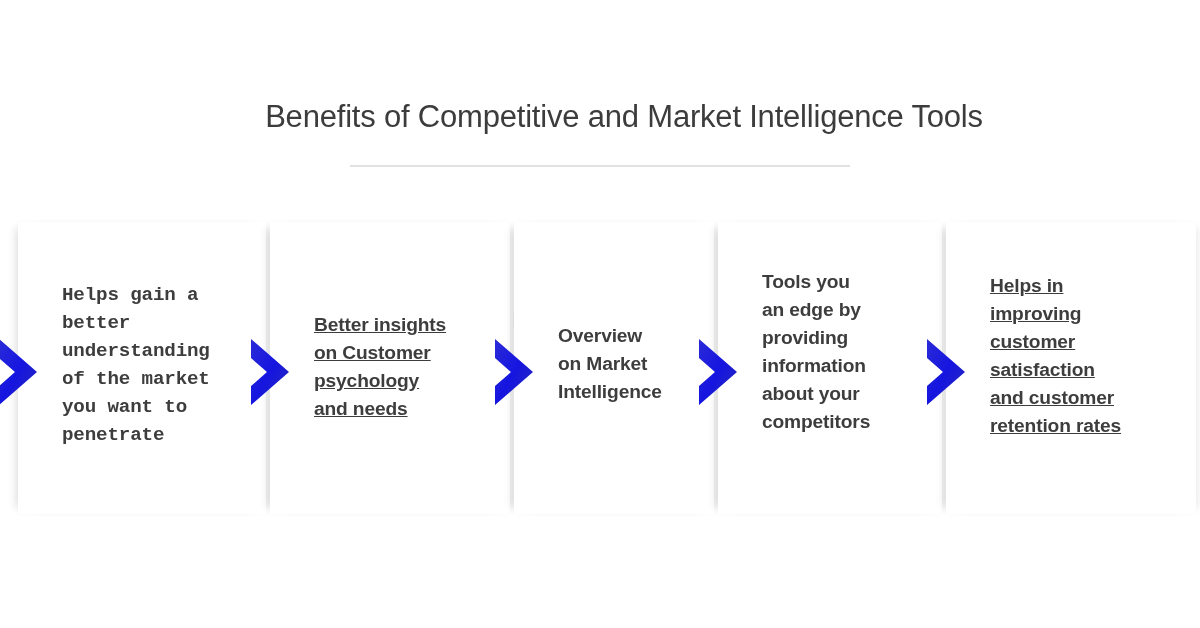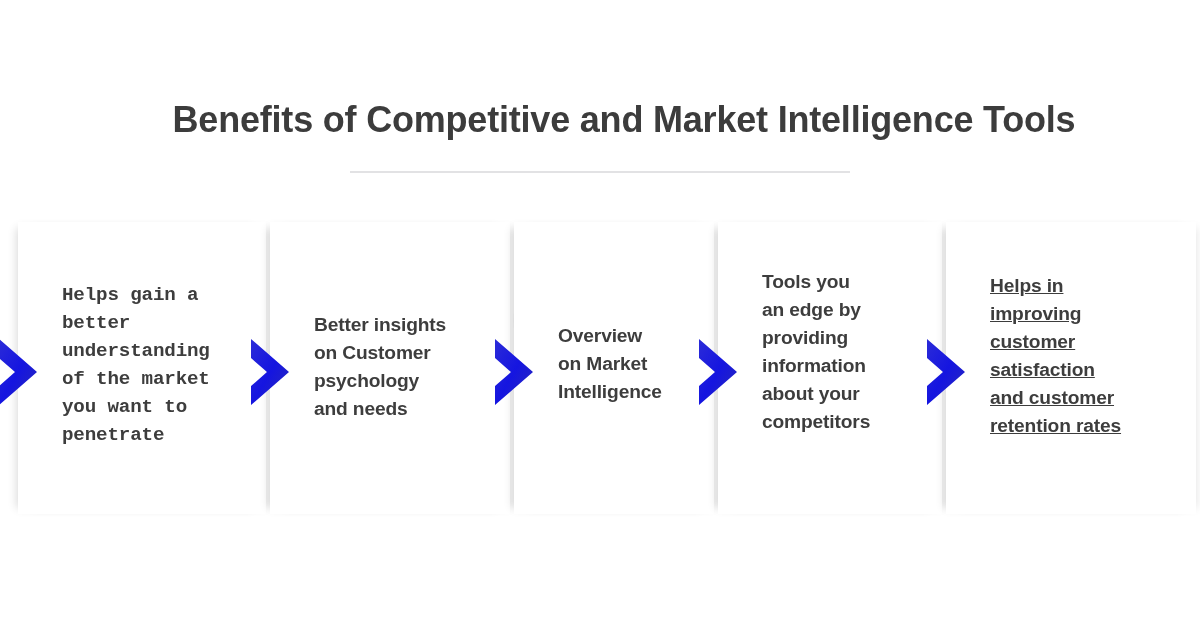--- a/index.html
+++ b/index.html
@@ -80,22 +80,22 @@
     position: absolute;
     left: 0;
     top: 0;
     width: 1200px;
     z-index: 5;
     text-align: center;
   }
   .page-title {
     margin: 0;
     padding-top: 98px;
-    font-size: 36px;
-    font-weight: bold;
+    font-size: 31px;
+    font-weight: normal;
     color: #3c3c3c;
     letter-spacing: -0.2px;
     font-family: "Liberation Sans", sans-serif;
     line-height: 1.2;
     padding-left: 48px;
   }
   .title-divider {
     width: 500px;
     height: 2px;
     background: #e2e2e4;
@@ -155,21 +155,21 @@
   }
 
   
   #card-1 { left: 18px;   width: 248px; }
   #card-2 { left: 270px;  width: 240px; }
   #card-3 { left: 514px;  width: 200px; }
   #card-4 { left: 718px;  width: 224px; }
   #card-5 { left: 946px;  width: 250px; }
 
   #card-1 .card-text { top: 60px; font-family: Liberation Mono, monospace; }
-  #card-2 .card-text { top: 89px; }
+  #card-2 .card-text { top: 89px; text-decoration: underline; }
   #card-3 .card-text { top: 100px; }
   #card-4 .card-text { top: 46px; }
   #card-5 .card-text { top: 50px; }
 
   #card-1 .card-text { left: 44px; }
   #card-2 .card-text { left: 44px; }
   #card-3 .card-text { left: 44px; }
   #card-4 .card-text { left: 44px; }
   #card-5 .card-text { left: 44px; text-decoration: underline; }
 </style>

